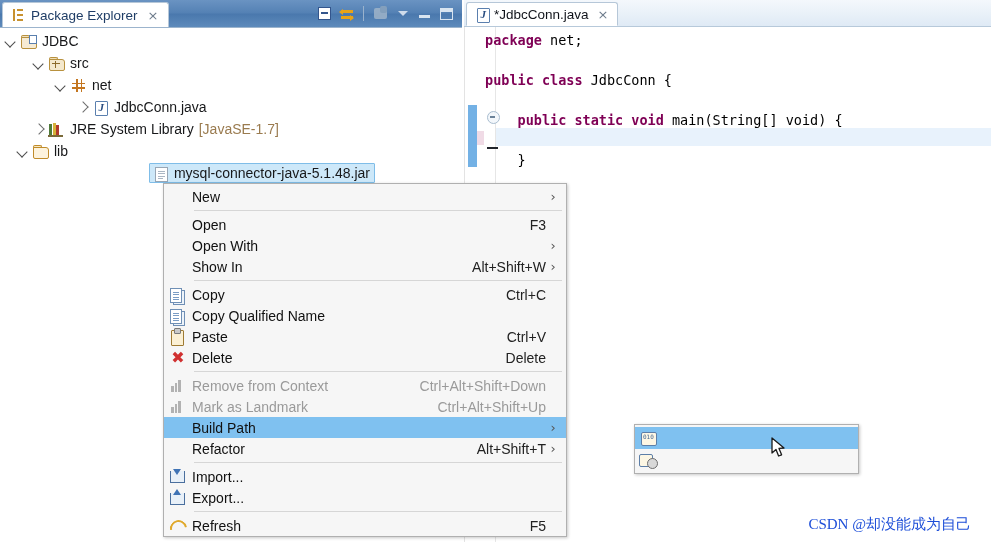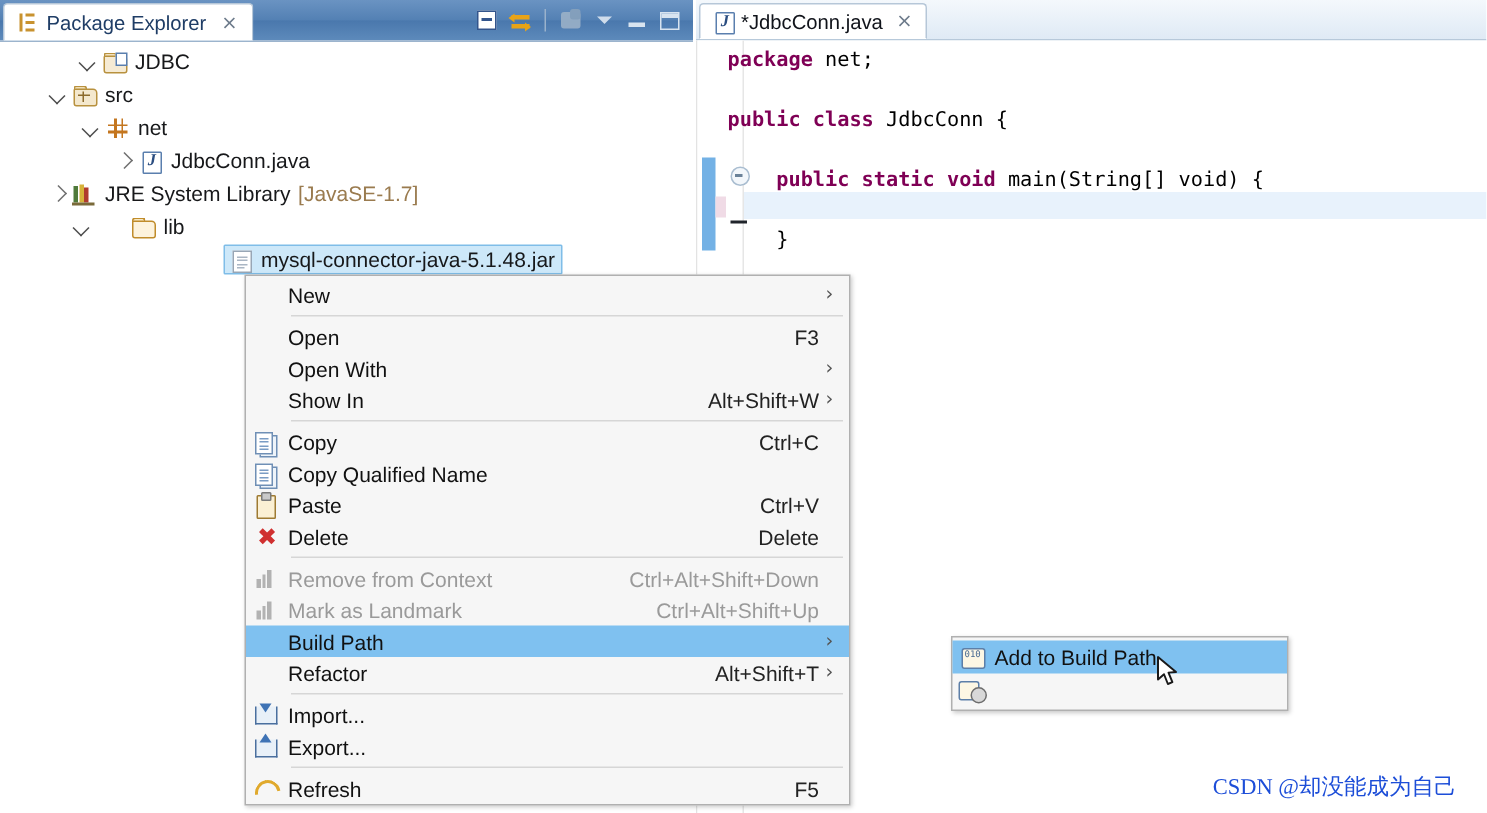--- a/index.html
+++ b/index.html
@@ -564,21 +564,21 @@
           <i class="icn-minimize"></i>
         </span>
       <span class="tb-btn">
           <i class="icn-maximize"></i>
         </span>
     </div>
   </div>
 
   <div id="tree">
 
-    <div class="tree-row" style="padding-left:4px;margin-left:48px;">
+    <div class="tree-row" style="padding-left:4px;">
       <span class="twisty open"></span>
       <span class="selbox">
         <span class="ticon icn-project">
             <i class="tab"></i>
             <i class="body"></i>
             <i class="mark"></i>
           </span>
         <span class="lbl">JDBC</span>
       </span>
     </div>
@@ -630,21 +630,21 @@
             <i class="b1"></i>
             <i class="b2"></i>
             <i class="b3"></i>
             <i class="base"></i>
           </span>
         <span class="lbl">JRE System Library</span>
         <span class="sub">[JavaSE-1.7]</span>
       </span>
     </div>
 
-    <div class="tree-row" style="padding-left:48px;gap:23px;">
+    <div class="tree-row" style="padding-left:16px;">
       <span class="twisty open"></span>
       <span class="selbox">
         <span class="ticon icn-folder">
             <i class="tab"></i>
             <i class="body"></i>
           </span>
         <span class="lbl">lib</span>
       </span>
     </div>
 
@@ -813,21 +813,20 @@
       <span class="maccel">F5</span>
       <span class="mspacer"></span>
     </div>
   </div>
 
 <div id="submenu">
     <div class="menu-item highlight">
       <span class="micon ic-addbp">
         <span class="jarbox"></span>
       </span>
-      <span class="mlabel">Add to Build Path</span>
     </div>
     <div class="menu-item">
       <span class="micon ic-cfgbp">
         <span class="jarbox"></span>
         <span class="gear"></span>
       </span>
     </div>
   </div>
 
 <svg id="mouse-cursor" viewBox="0 0 16 22">

